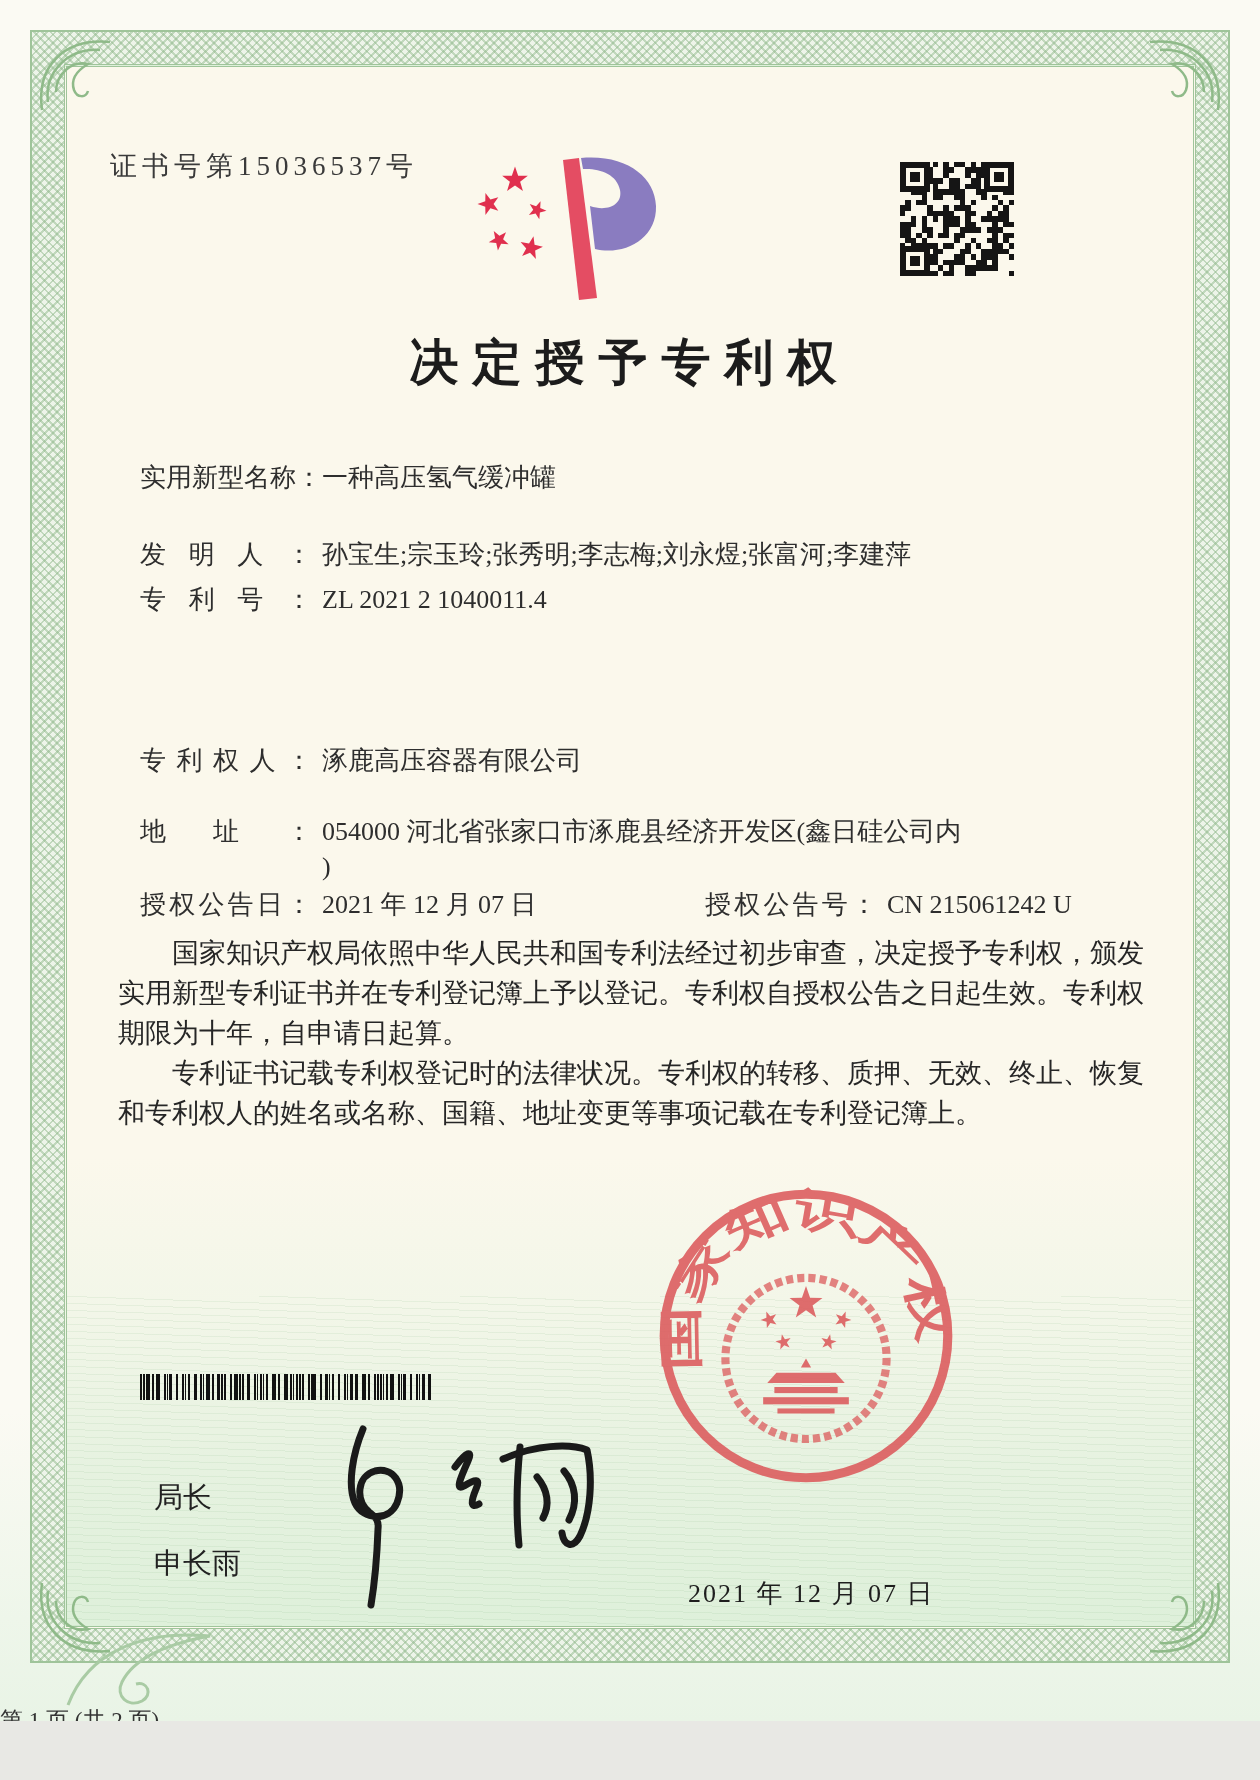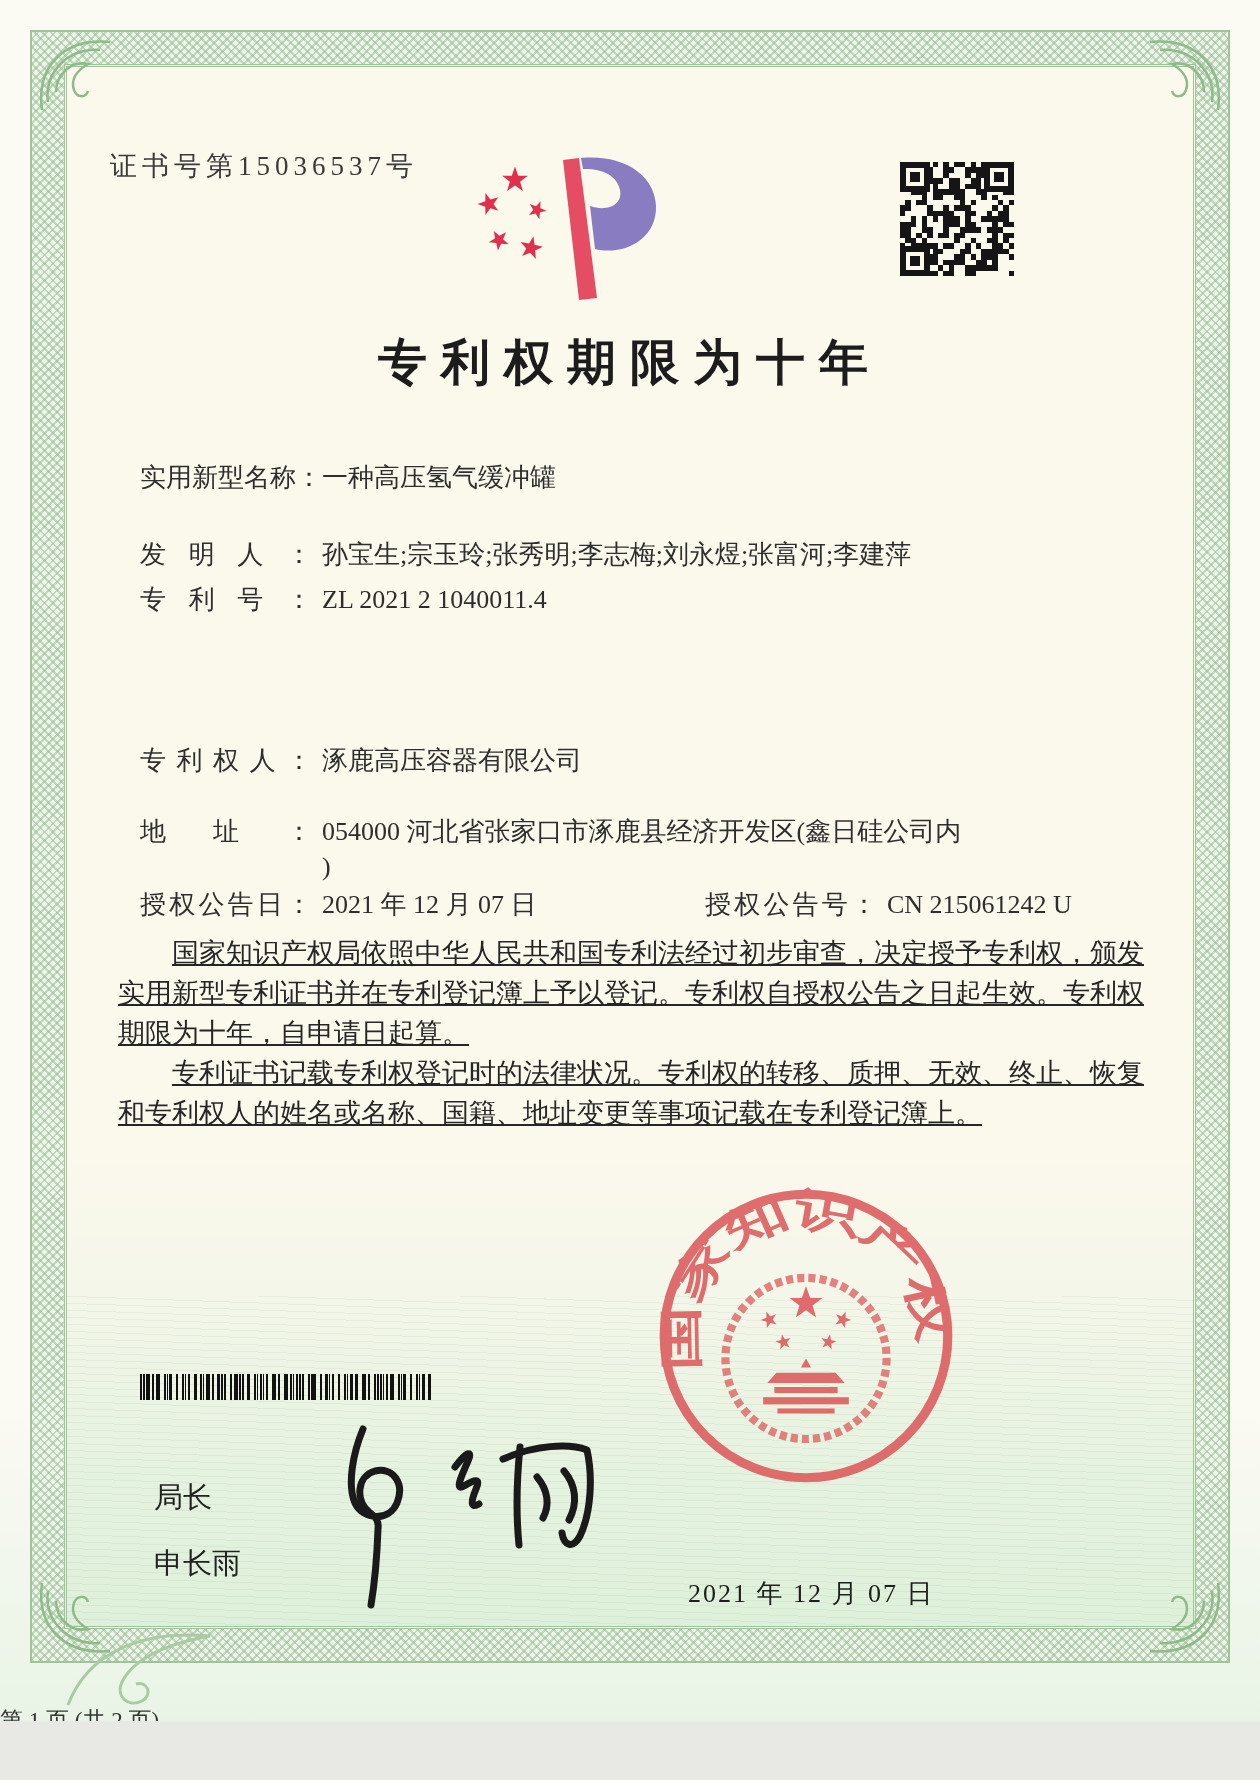--- a/index.html
+++ b/index.html
@@ -45,21 +45,21 @@
 
   .title{position:absolute;left:0;right:0;top:330px;text-align:center;
     font-size:49px;font-weight:bold;letter-spacing:14px;color:#1c1c1c;}
 
   .field{position:absolute;left:140px;font-size:26px;white-space:nowrap;color:#2e2e2e;}
   .f-label{display:inline-block;width:172px;text-align:justify;text-align-last:justify;}
   .f-value{margin-left:10px;}
   .addr-line2{position:absolute;left:322px;font-size:26px;}
   .grant-no{position:absolute;left:565px;top:0;font-family:Liberation Serif, serif;}
 
-  .body-text{position:absolute;left:118px;top:933px;width:1026px;font-size:27px;line-height:40px;text-align:justify;color:#262626;text-decoration:underline;}
+  .body-text{position:absolute;left:118px;top:933px;width:1026px;font-size:27px;line-height:40px;text-align:justify;color:#262626;}
   .body-text p{margin:0;text-indent:2em;}
 
   .barcode{position:absolute;left:140px;top:1374px;width:294px;height:26px;
     background-image:
       repeating-linear-gradient(90deg,#111 0 2px,transparent 2px 6px),
       repeating-linear-gradient(90deg,#111 0 1px,transparent 1px 9px),
       repeating-linear-gradient(90deg,transparent 0 3px,#111 3px 5px,transparent 5px 13px),
       repeating-linear-gradient(90deg,transparent 0 8px,#111 8px 9px,transparent 9px 23px);
   }
 
@@ -568,21 +568,21 @@
         <i></i>
         <i></i>
         <i></i>
         <i class="on"></i>
       </div>
     <div class="qr-finder qf-tl"></div>
     <div class="qr-finder qf-tr"></div>
     <div class="qr-finder qf-bl"></div>
   </div>
 
-  <div class="title">专利权期限为十年</div>
+  <div class="title">决定授予专利权</div>
 
   <div class="field" style="top:460px">
     <span class="f-label">实用新型名称：</span><span class="f-value">一种高压氢气缓冲罐</span>
   </div>
   <div class="field" style="top:537px">
     <span class="f-label">发明人：</span><span class="f-value">孙宝生;宗玉玲;张秀明;李志梅;刘永煜;张富河;李建萍</span>
   </div>
   <div class="field" style="top:582px">
     <span class="f-label">专利号：</span><span class="f-value">ZL 2021 2 1040011.4</span>
   </div>

